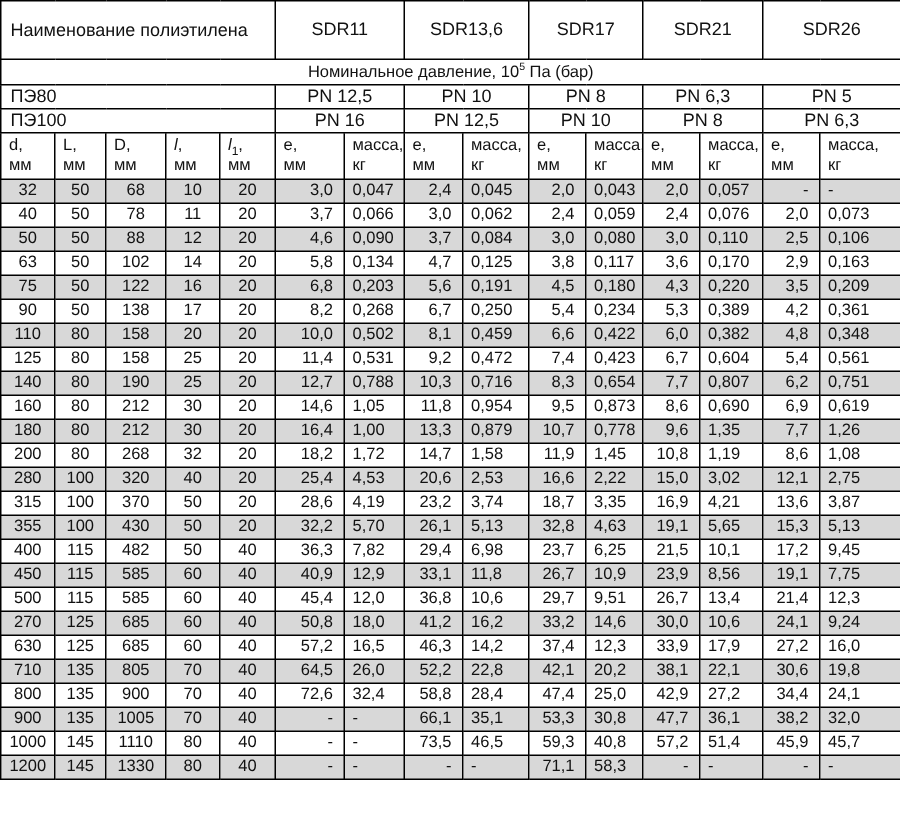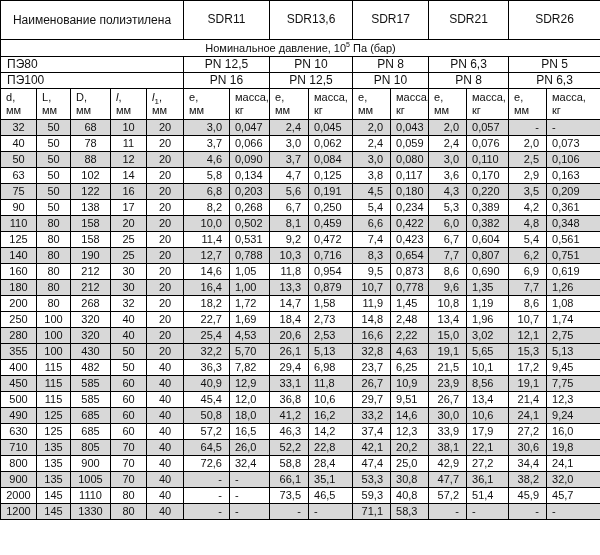--- a/index.html
+++ b/index.html
@@ -7,21 +7,21 @@
   table {
     width: 600px; border-collapse: collapse; table-layout: fixed;
     font-family: "Liberation Sans", sans-serif;
   }
   th, td {
     border: 1px solid #000; padding: 0; font-weight: normal;
     text-align: center; vertical-align: middle;
     font-size: 11px; line-height: 1.15; overflow: hidden; white-space: nowrap;
   }
   .name-cell {
-    text-align: center; vertical-align: middle; padding: 3px 6px;
+    text-align: left; vertical-align: middle; padding: 3px 6px;
     font-size: 12px; height: 32px; white-space: normal; line-height: 1.25;
   }
   .sdr-th { font-size: 12px; }
   .pressure-cell { height: 16px; font-size: 11px; }
   .pressure-cell sup { font-size: 7px; vertical-align: super; line-height: 0; }
   .pe-cell { text-align: left; padding-left: 6px; font-size: 12px; height: 15px; margin-top: 32px; }
   .pn-cell { font-size: 12px; text-align: center; }
   .col-th {
     text-align: left; padding: 2px 0 2px 5px; height: 26px;
     vertical-align: middle; font-size: 11px;
@@ -304,54 +304,54 @@
         <td>1,72</td>
         <td>14,7</td>
         <td>1,58</td>
         <td>11,9</td>
         <td>1,45</td>
         <td>10,8</td>
         <td>1,19</td>
         <td>8,6</td>
         <td>1,08</td>
       </tr>
-      <tr>
-        <td>250</td>
-        <td>100</td>
-        <td>320</td>
-        <td>40</td>
-        <td>20</td>
-        <td>22,7</td>
-        <td>1,69</td>
-        <td>18,4</td>
-        <td>2,73</td>
-        <td>14,8</td>
-        <td>2,48</td>
-        <td>13,4</td>
-        <td>1,96</td>
-        <td>10,7</td>
-        <td>1,74</td>
-      </tr>
       <tr class="shaded">
         <td>280</td>
         <td>100</td>
         <td>320</td>
         <td>40</td>
         <td>20</td>
         <td>25,4</td>
         <td>4,53</td>
         <td>20,6</td>
         <td>2,53</td>
         <td>16,6</td>
         <td>2,22</td>
         <td>15,0</td>
         <td>3,02</td>
         <td>12,1</td>
         <td>2,75</td>
       </tr>
+      <tr>
+        <td>315</td>
+        <td>100</td>
+        <td>370</td>
+        <td>50</td>
+        <td>20</td>
+        <td>28,6</td>
+        <td>4,19</td>
+        <td>23,2</td>
+        <td>3,74</td>
+        <td>18,7</td>
+        <td>3,35</td>
+        <td>16,9</td>
+        <td>4,21</td>
+        <td>13,6</td>
+        <td>3,87</td>
+      </tr>
       <tr class="shaded">
         <td>355</td>
         <td>100</td>
         <td>430</td>
         <td>50</td>
         <td>20</td>
         <td>32,2</td>
         <td>5,70</td>
         <td>26,1</td>
         <td>5,13</td>
@@ -407,21 +407,21 @@
         <td>36,8</td>
         <td>10,6</td>
         <td>29,7</td>
         <td>9,51</td>
         <td>26,7</td>
         <td>13,4</td>
         <td>21,4</td>
         <td>12,3</td>
       </tr>
       <tr class="shaded">
-        <td>490</td>
+        <td>270</td>
         <td>125</td>
         <td>685</td>
         <td>60</td>
         <td>40</td>
         <td>50,8</td>
         <td>18,0</td>
         <td>41,2</td>
         <td>16,2</td>
         <td>33,2</td>
         <td>14,6</td>
@@ -492,21 +492,21 @@
         <td>66,1</td>
         <td>35,1</td>
         <td>53,3</td>
         <td>30,8</td>
         <td>47,7</td>
         <td>36,1</td>
         <td>38,2</td>
         <td>32,0</td>
       </tr>
       <tr>
-        <td>2000</td>
+        <td>1000</td>
         <td>145</td>
         <td>1110</td>
         <td>80</td>
         <td>40</td>
         <td>-</td>
         <td>-</td>
         <td>73,5</td>
         <td>46,5</td>
         <td>59,3</td>
         <td>40,8</td>

